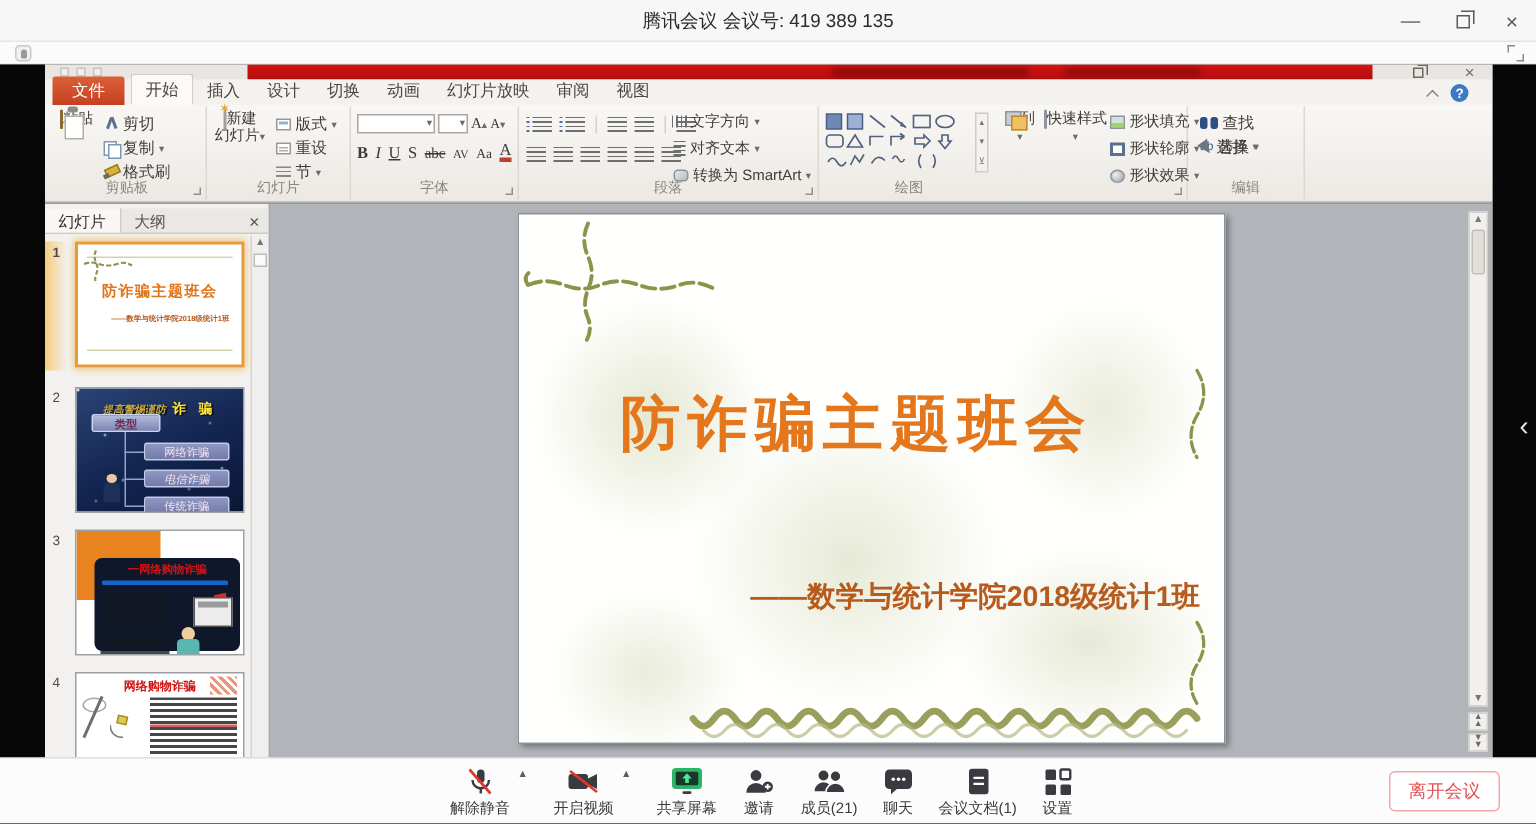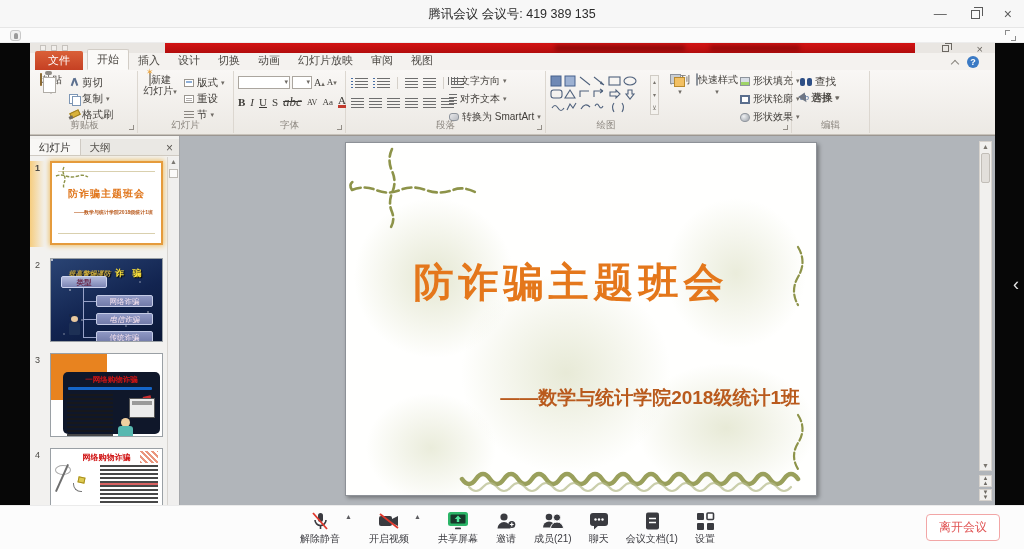--- a/index.html
+++ b/index.html
@@ -288,21 +288,21 @@
             <span class="fontbox"></span>
             <span class="sizebox"></span>
             <span class="fl" style="font-size:10px;">A<span class="dd">▴</span></span>
             <span class="fl" style="font-size:9px;">A<span class="dd">▾</span></span>
           </div>
           <div class="srow" style="left:4px;top:24px;gap:5px;">
             <span class="fl" style="font-weight:bold;">B</span>
             <span class="fl" style="font-style:italic;">I</span>
             <span class="fl" style="text-decoration:underline;">U</span>
             <span class="fl">S</span>
-            <span class="fl" style="font-size:13px;text-decoration:line-through;font-style:italic;">abc</span>
+            <span class="fl" style="font-size:10px;text-decoration:line-through;">abc</span>
             <span class="fl" style="font-size:8px;">AV</span>
             <span class="fl" style="font-size:9px;">Aa</span>
             <span class="fl" style="border-bottom:3px solid #c23b2e;line-height:9px;">A</span>
           </div>
           <div class="glabel">字体</div>
           <span class="gx"></span>
         </div>
 
         <div class="group" style="left:316px;width:200px;">
           <div class="srow" style="left:5px;top:5px;gap:5px;">

